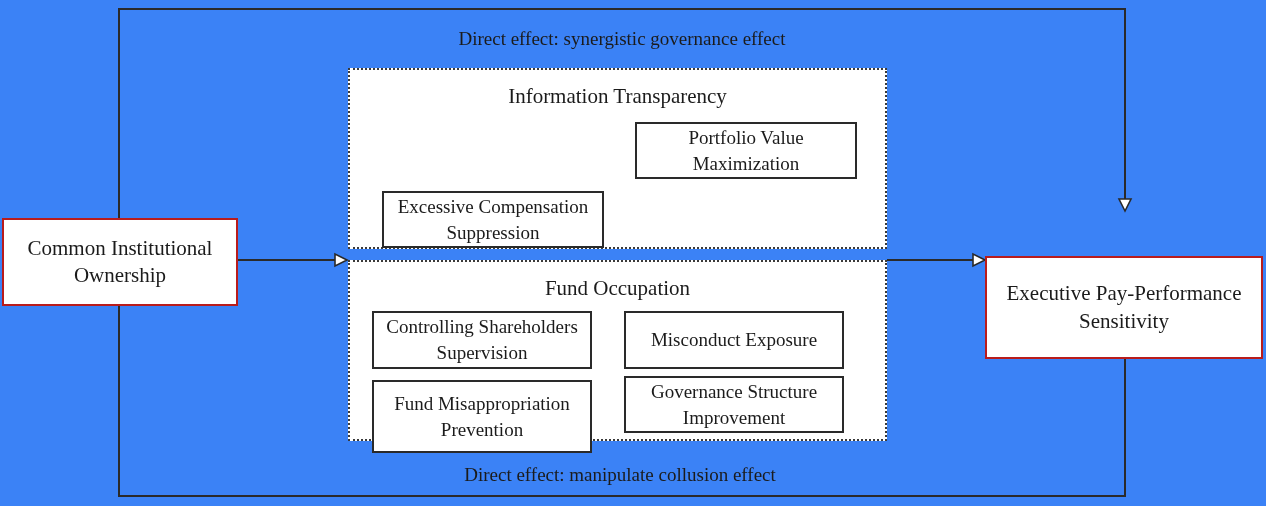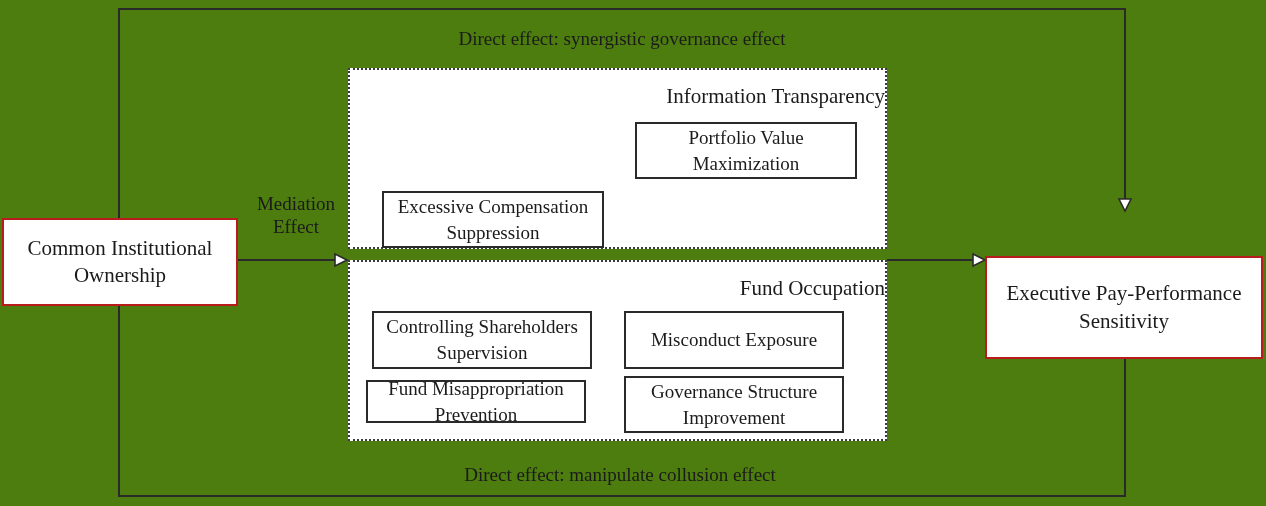--- a/index.html
+++ b/index.html
@@ -1,21 +1,21 @@
 <!DOCTYPE html>
 <html><head>
 <meta charset="utf-8">
 <style>
   * { margin: 0; padding: 0; box-sizing: border-box; }
   html, body { background: #ffffff; }
   .canvas {
     position: relative;
     width: 1266px;
     height: 506px;
-    background: #4d7c0f;
+    background: #3b82f6;
     font-family: "Liberation Serif", "DejaVu Serif", serif;
     color: #1b1b1b;
     overflow: hidden;
   }
   svg.arrows {
     position: absolute;
     left: 0; top: 0;
     width: 1266px; height: 506px;
   }
   .node {
@@ -32,21 +32,21 @@
   }
   .dashed-group {
     position: absolute;
     border: 2px dotted #3a3a3a;
     background: #ffffff;
   }
   .group-title {
     position: absolute;
     left: 0; top: 14px;
     width: 100%;
-    text-align: right;
+    text-align: center;
     font-size: 21px;
   }
   .sub-node {
     position: absolute;
     border: 2px solid #2a2a2a;
     background: #ffffff;
     display: flex;
     align-items: center;
     justify-content: center;
     text-align: center;
@@ -78,33 +78,32 @@
     <polygon points="985,260 973,254 973,266" fill="#ffffff" stroke="#2a2a2a" stroke-width="1.6"></polygon>
 
     <path d="M119,306 L119,496 L1125,496 L1125,325" fill="none" stroke="#2a2a2a" stroke-width="2"></path>
     <polygon points="1125,313 1119,325 1131,325" fill="#ffffff" stroke="#2a2a2a" stroke-width="1.6"></polygon>
   </svg>
 
   <div class="edge-label" style="left:272px; top:28px; width:700px;">Direct effect: synergistic governance effect</div>
 
   <div class="edge-label" style="left:270px; top:464px; width:700px;">Direct effect: manipulate collusion effect</div>
 
-  <div class="edge-label" style="left:248px; top:193px; width:96px;">Mediation Effect</div>
 
   <div class="node" style="left:2px; top:218px; width:236px; height:88px;">Common Institutional Ownership</div>
 
   <div class="node" style="left:985px; top:210px; width:278px; height:103px;margin-top:46px;">Executive Pay-Performance Sensitivity</div>
 
   <div class="dashed-group" style="left:348px; top:68px; width:539px; height:181px;">
     <div class="group-title">Information Transparency</div>
     <div class="sub-node" style="left:285px; top:52px; width:222px; height:57px;">Portfolio Value Maximization</div>
     <div class="sub-node" style="left:32px; top:121px; width:222px; height:57px;">Excessive Compensation Suppression</div>
   </div>
 
   <div class="dashed-group" style="left:348px; top:260px; width:539px; height:181px;">
     <div class="group-title">Fund Occupation</div>
     <div class="sub-node" style="left:22px; top:49px; width:220px; height:58px;">Controlling Shareholders Supervision</div>
     <div class="sub-node" style="left:274px; top:49px; width:220px; height:58px;">Misconduct Exposure</div>
-    <div class="sub-node" style="left:16px; top:118px; width:220px; height:43px;">Fund Misappropriation Prevention</div>
+    <div class="sub-node" style="left:22px; top:118px; width:220px; height:73px;">Fund Misappropriation Prevention</div>
     <div class="sub-node" style="left:274px; top:114px; width:220px; height:57px;">Governance Structure Improvement</div>
   </div>
 
 </div>
 
 </body></html>

